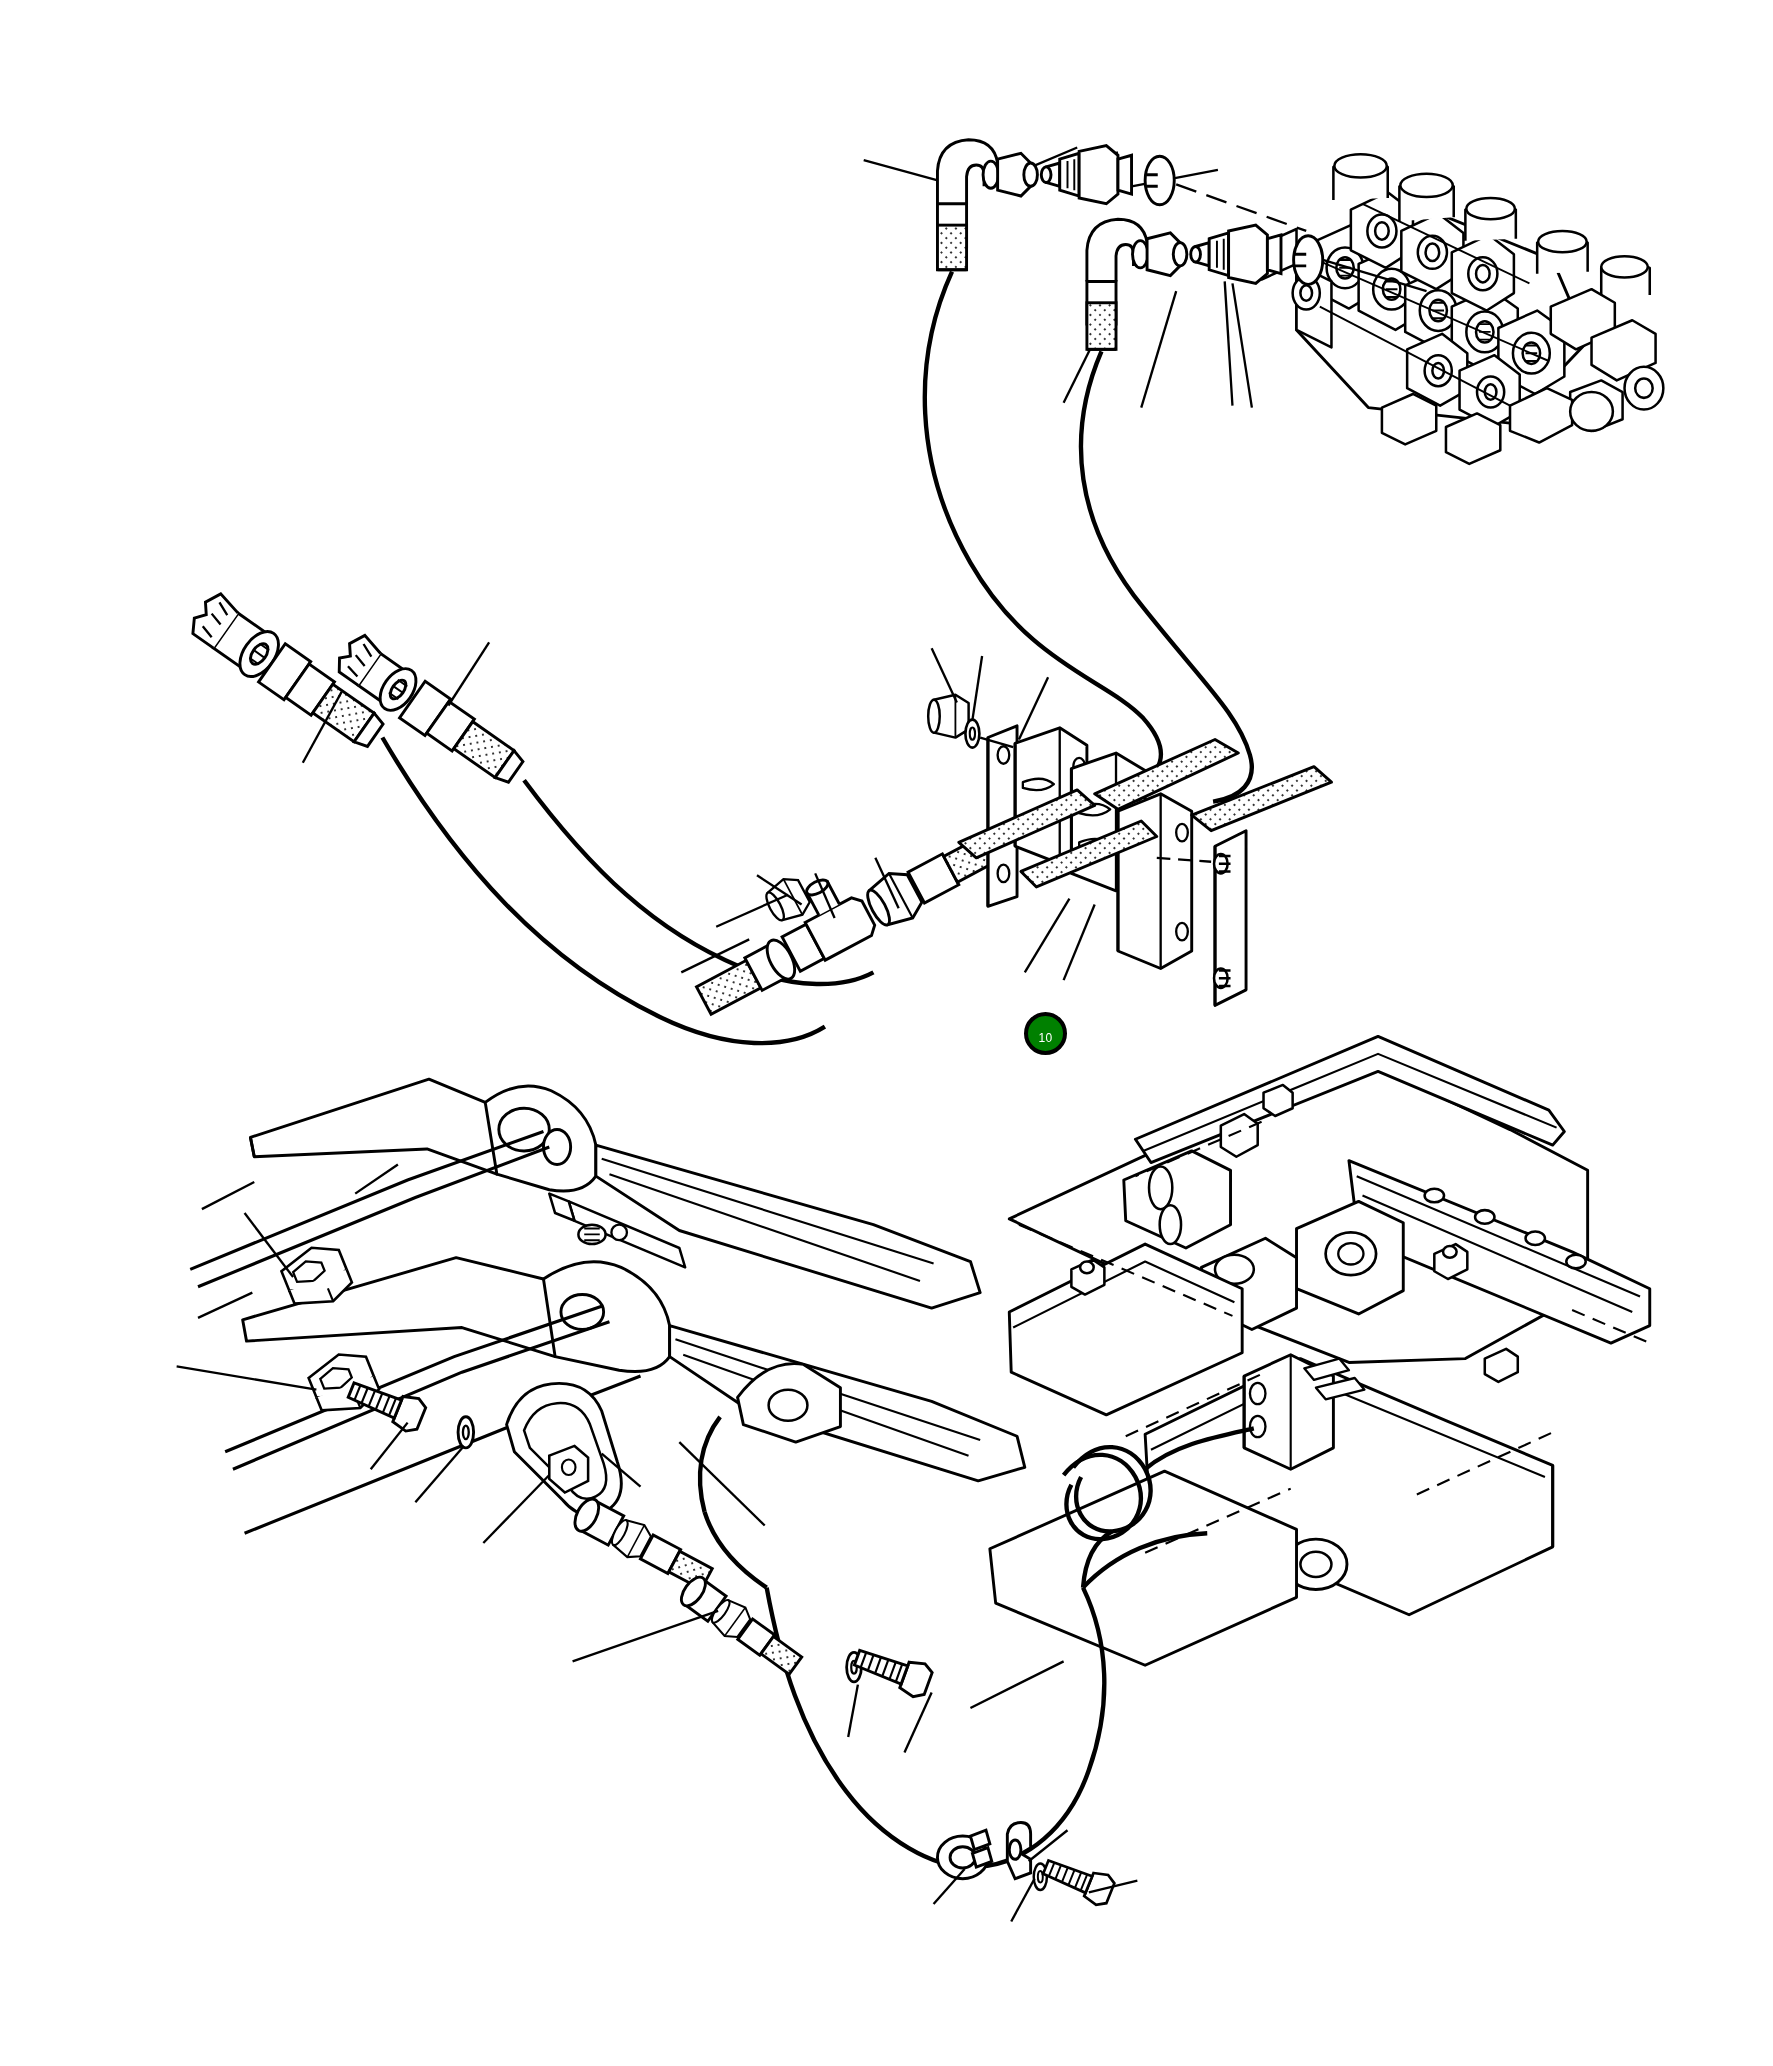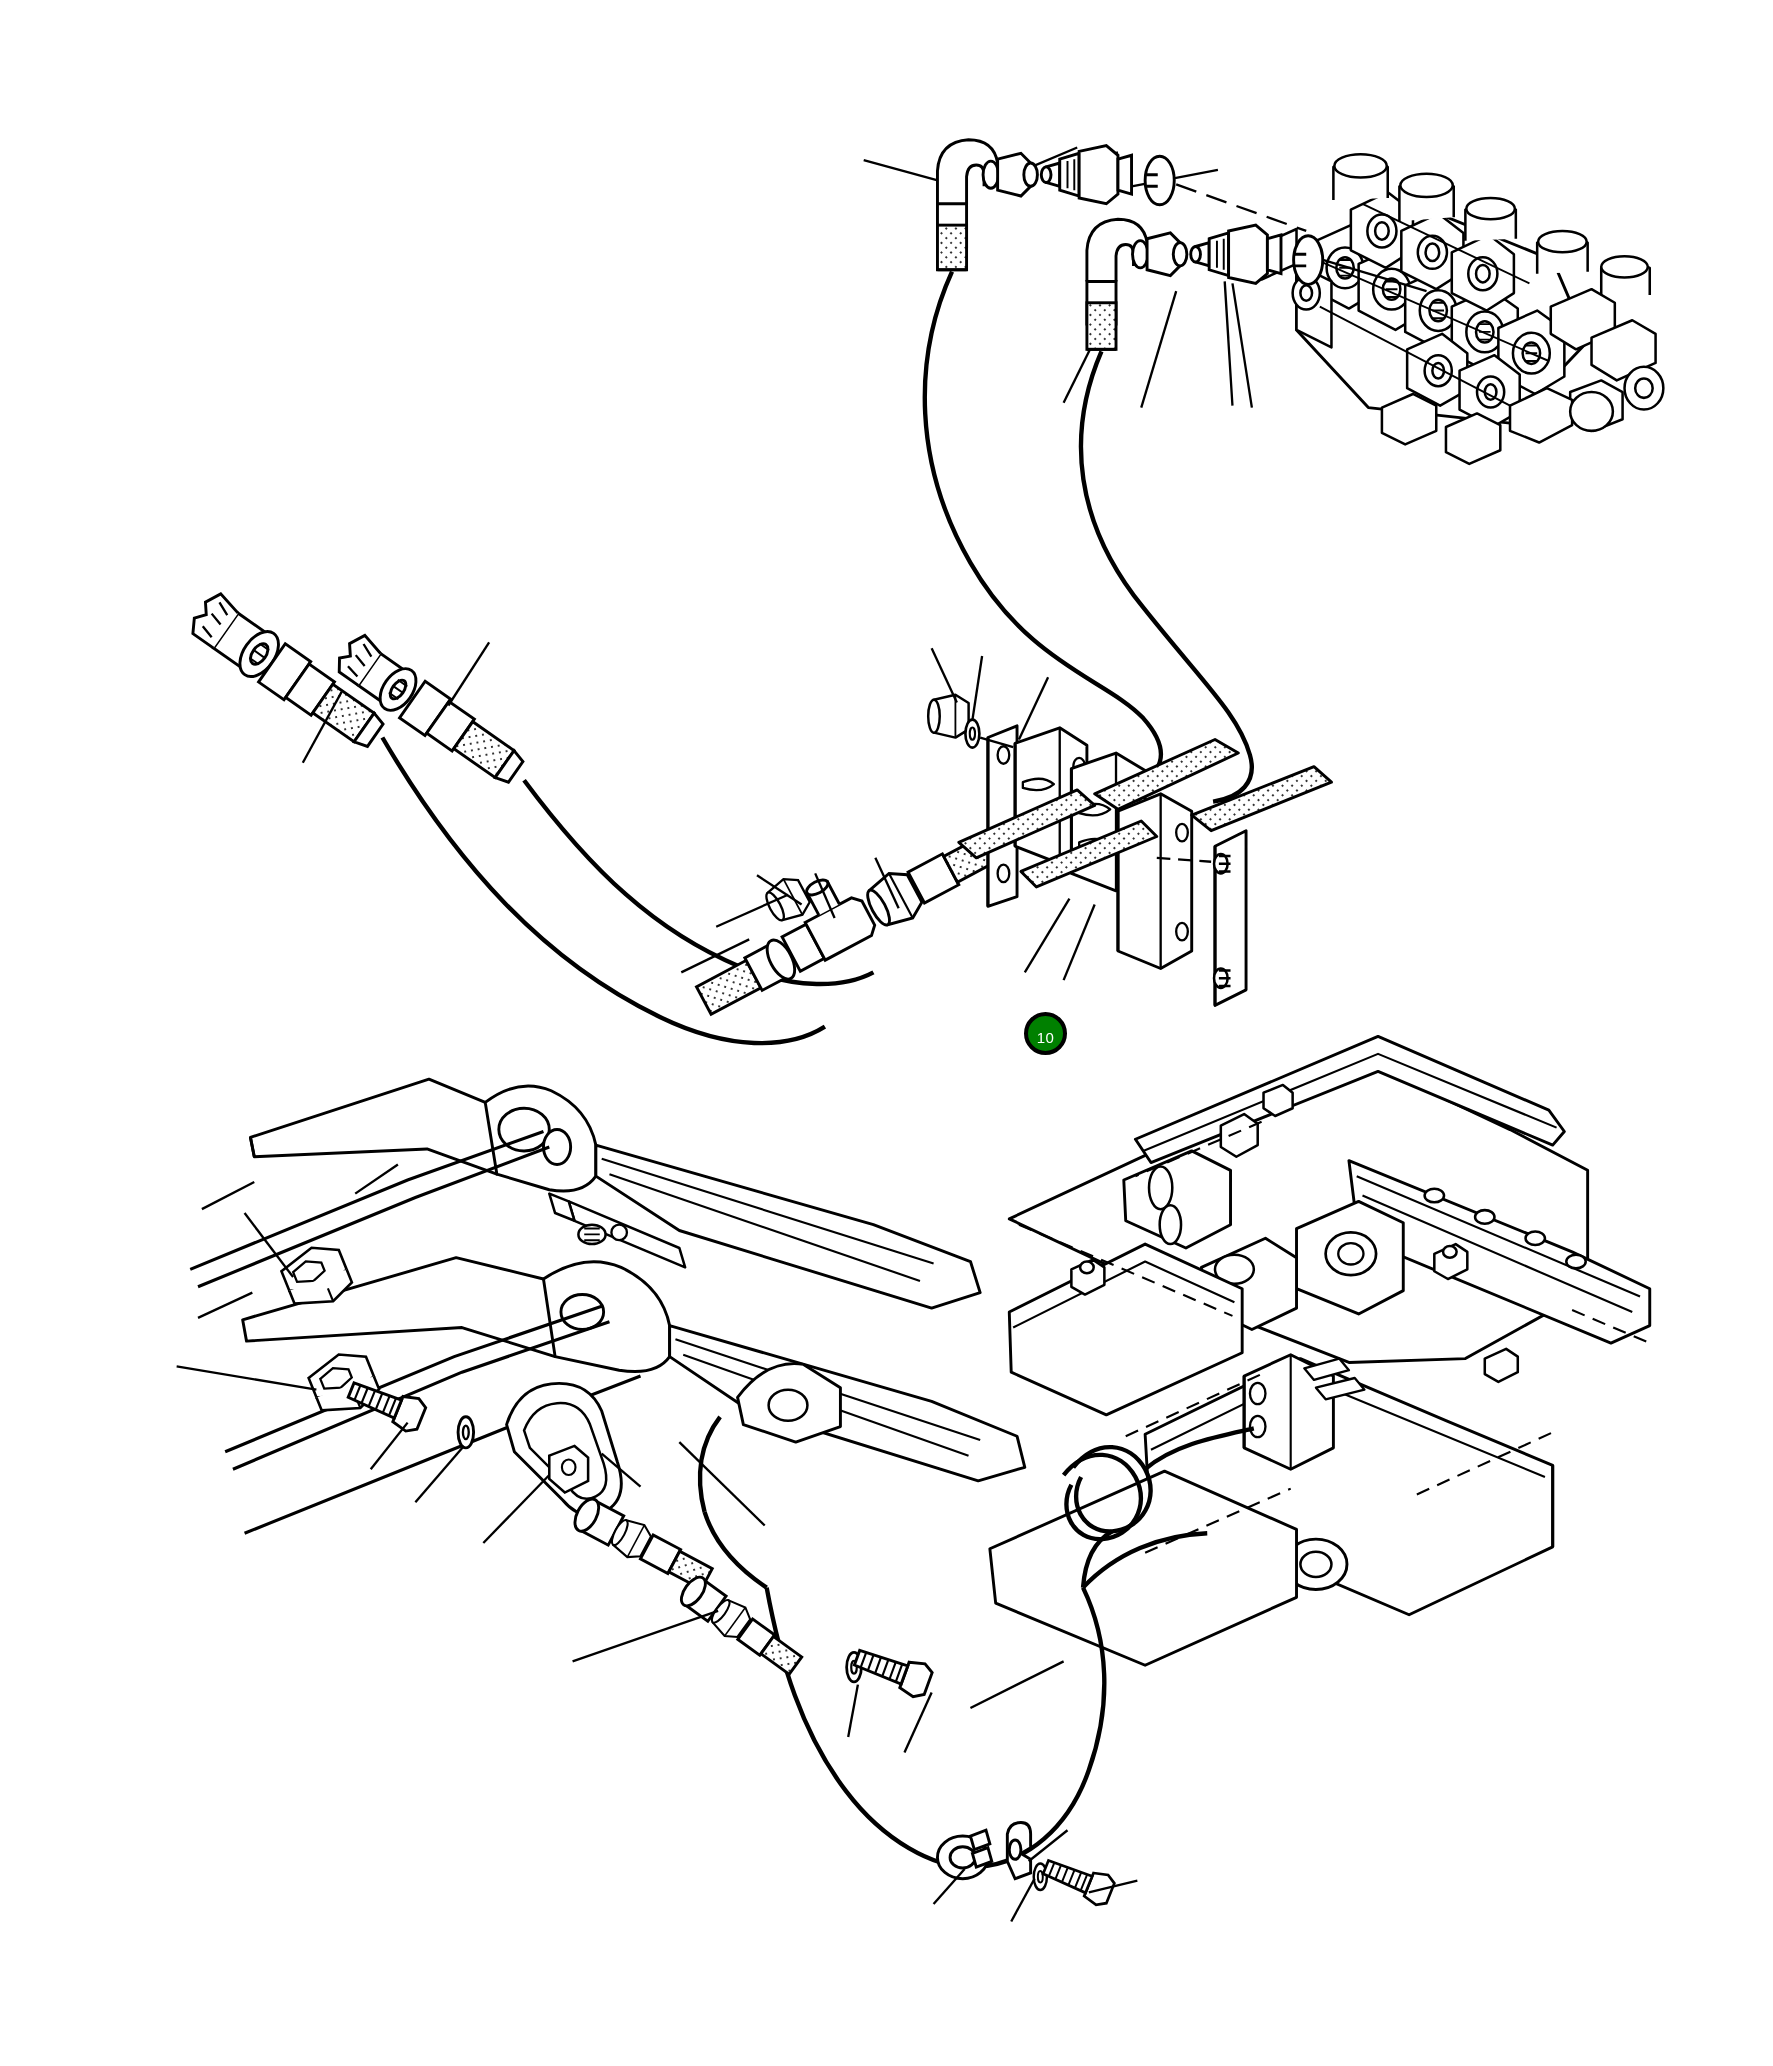--- a/index.html
+++ b/index.html
@@ -1,21 +1,21 @@
 <!DOCTYPE html>
 <html><head>
 <meta charset="utf-8">
 <style>
   html,body{margin:0;padding:0;background:#ffffff;}
   body{width:1774px;height:2067px;font-family:"Liberation Sans",sans-serif;overflow:hidden;position:relative;}
   #stage{position:absolute;left:0;top:0;width:1774px;height:2067px;background:#ffffff;}
   #art{position:absolute;left:0;top:0;width:1774px;height:2067px;}
   .badge{position:absolute;display:flex;align-items:center;justify-content:center;border-radius:50%;box-sizing:border-box;}
   .badge-ring{width:43px;height:43px;background:#008000;border:4.9px solid #000000;}
-  .badge-num{color:#ffffff;font-size:15px;font-weight:400;line-height:1;font-family:"Liberation Sans",sans-serif;letter-spacing:0.3px;margin-top:8px;}
+  .badge-num{color:#ffffff;font-size:12px;font-weight:400;line-height:1;font-family:"Liberation Sans",sans-serif;letter-spacing:0.3px;margin-top:8px;}
 </style>
 </head>
 <body>
 
 <div id="stage">
 
   <svg id="art" viewBox="0 0 1828 2130" xmlns="http://www.w3.org/2000/svg">
     <defs>
       <pattern id="hatch" width="7" height="7" patternUnits="userSpaceOnUse" patternTransform="rotate(45)">
         <rect width="7" height="7" fill="#ffffff"></rect>

